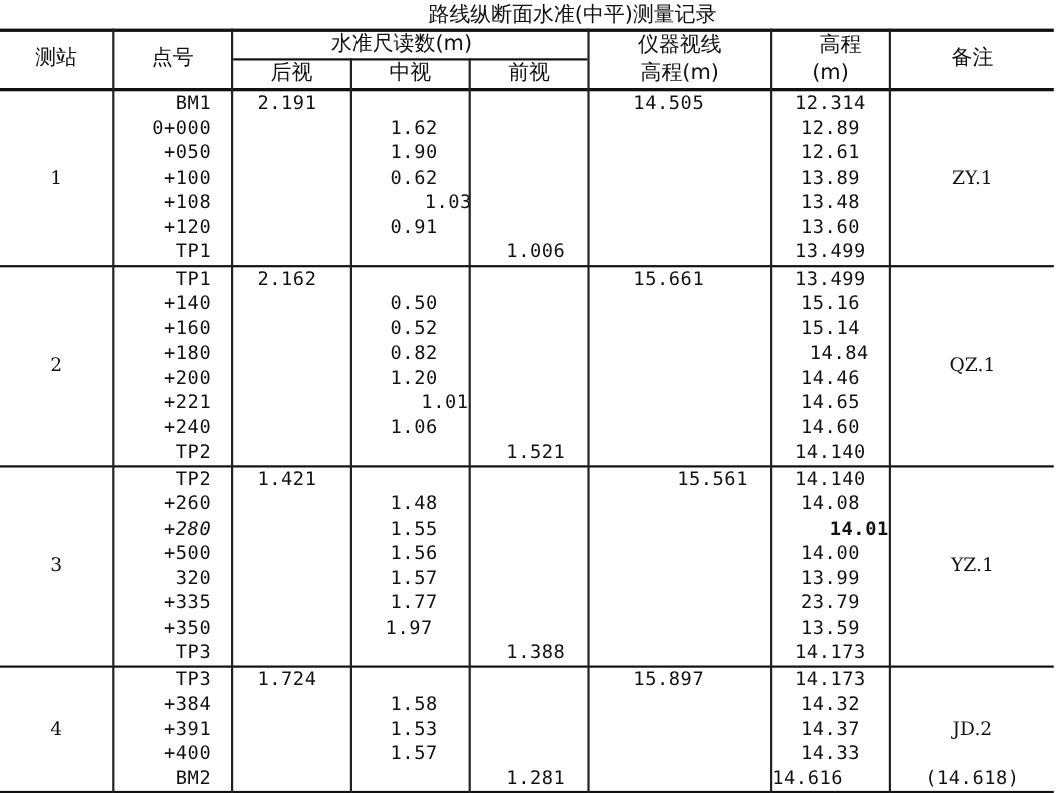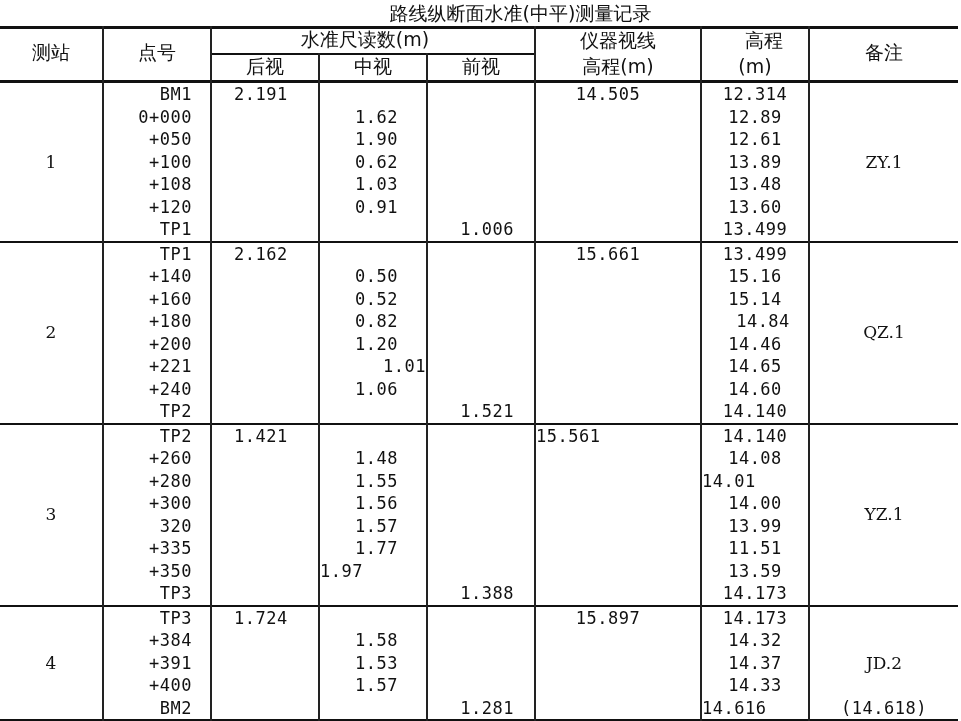--- a/index.html
+++ b/index.html
@@ -56,21 +56,21 @@
     <div class="cell num" style="left:320px;width:78px;top:102px;text-align:right;">1.90</div>
     <div class="cell num" style="left:428px;width:86px;top:102px;text-align:right;"></div>
     <div class="cell num" style="left:702px;width:106px;top:102px;text-align:center;">12.61</div>
     <div class="cell num" style="left:104px;width:88px;top:124.5px;text-align:right;">+100</div>
     <div class="cell num" style="left:234px;width:106px;top:124.5px;text-align:left;"></div>
     <div class="cell num" style="left:320px;width:78px;top:124.5px;text-align:right;">0.62</div>
     <div class="cell num" style="left:428px;width:86px;top:124.5px;text-align:right;"></div>
     <div class="cell num" style="left:702px;width:106px;top:124.5px;text-align:center;">13.89</div>
     <div class="cell num" style="left:104px;width:88px;top:147px;text-align:right;">+108</div>
     <div class="cell num" style="left:234px;width:106px;top:147px;text-align:left;"></div>
-    <div class="cell num" style="left:320px;width:78px;top:147px;text-align:right;">1.03</div>
+    <div class="cell num" style="left:320px;width:78px;top:147px;text-align:right;padding-left:31px;">1.03</div>
     <div class="cell num" style="left:428px;width:86px;top:147px;text-align:right;"></div>
     <div class="cell num" style="left:702px;width:106px;top:147px;text-align:center;">13.48</div>
     <div class="cell num" style="left:104px;width:88px;top:169.5px;text-align:right;">+120</div>
     <div class="cell num" style="left:234px;width:106px;top:169.5px;text-align:left;"></div>
     <div class="cell num" style="left:320px;width:78px;top:169.5px;text-align:right;">0.91</div>
     <div class="cell num" style="left:428px;width:86px;top:169.5px;text-align:right;"></div>
     <div class="cell num" style="left:702px;width:106px;top:169.5px;text-align:center;">13.60</div>
     <div class="cell num" style="left:104px;width:88px;top:192px;text-align:right;">TP1</div>
     <div class="cell num" style="left:234px;width:106px;top:192px;text-align:left;"></div>
     <div class="cell num" style="left:320px;width:78px;top:192px;text-align:right;"></div>
@@ -115,55 +115,55 @@
     <div class="cell num" style="left:320px;width:78px;top:351.5px;text-align:right;">1.06</div>
     <div class="cell num" style="left:428px;width:86px;top:351.5px;text-align:right;"></div>
     <div class="cell num" style="left:702px;width:106px;top:351.5px;text-align:center;">14.60</div>
     <div class="cell num" style="left:104px;width:88px;top:374px;text-align:right;">TP2</div>
     <div class="cell num" style="left:234px;width:106px;top:374px;text-align:left;"></div>
     <div class="cell num" style="left:320px;width:78px;top:374px;text-align:right;"></div>
     <div class="cell num" style="left:428px;width:86px;top:374px;text-align:right;">1.521</div>
     <div class="cell num" style="left:702px;width:106px;top:374px;text-align:center;">14.140</div>
     <div class="hline" style="top:396.5px;height:2px;"></div>
     <div class="cell" style="left:0px;width:102px;top:477.25px;text-align:center;">3</div>
-    <div class="cell num" style="left:536px;width:144px;top:398.5px;text-align:left;">15.561</div>
+    <div class="cell num" style="left:536px;width:144px;top:398.5px;text-align:right;">15.561</div>
     <div class="cell" style="left:810px;width:148px;top:477.25px;text-align:center;">YZ.1</div>
     <div class="cell num" style="left:104px;width:88px;top:398.5px;text-align:right;">TP2</div>
     <div class="cell num" style="left:234px;width:106px;top:398.5px;text-align:left;">1.421</div>
     <div class="cell num" style="left:320px;width:78px;top:398.5px;text-align:right;"></div>
     <div class="cell num" style="left:428px;width:86px;top:398.5px;text-align:right;"></div>
     <div class="cell num" style="left:702px;width:106px;top:398.5px;text-align:center;">14.140</div>
     <div class="cell num" style="left:104px;width:88px;top:421px;text-align:right;">+260</div>
     <div class="cell num" style="left:234px;width:106px;top:421px;text-align:left;"></div>
     <div class="cell num" style="left:320px;width:78px;top:421px;text-align:right;">1.48</div>
     <div class="cell num" style="left:428px;width:86px;top:421px;text-align:right;"></div>
     <div class="cell num" style="left:702px;width:106px;top:421px;text-align:center;">14.08</div>
-    <div class="cell num" style="left:104px;width:88px;top:443.5px;text-align:right;">+280</div>
+    <div class="cell num" style="left:104px;width:88px;top:443.5px;text-align:right;font-style:italic;">+280</div>
     <div class="cell num" style="left:234px;width:106px;top:443.5px;text-align:left;"></div>
     <div class="cell num" style="left:320px;width:78px;top:443.5px;text-align:right;">1.55</div>
     <div class="cell num" style="left:428px;width:86px;top:443.5px;text-align:right;"></div>
-    <div class="cell num" style="left:702px;width:106px;top:443.5px;text-align:left;">14.01</div>
-    <div class="cell num" style="left:104px;width:88px;top:466px;text-align:right;">+300</div>
+    <div class="cell num" style="left:702px;width:106px;top:443.5px;text-align:right;font-weight:bold;">14.01</div>
+    <div class="cell num" style="left:104px;width:88px;top:466px;text-align:right;">+500</div>
     <div class="cell num" style="left:234px;width:106px;top:466px;text-align:left;"></div>
     <div class="cell num" style="left:320px;width:78px;top:466px;text-align:right;">1.56</div>
     <div class="cell num" style="left:428px;width:86px;top:466px;text-align:right;"></div>
     <div class="cell num" style="left:702px;width:106px;top:466px;text-align:center;">14.00</div>
     <div class="cell num" style="left:104px;width:88px;top:488.5px;text-align:right;">320</div>
     <div class="cell num" style="left:234px;width:106px;top:488.5px;text-align:left;"></div>
     <div class="cell num" style="left:320px;width:78px;top:488.5px;text-align:right;">1.57</div>
     <div class="cell num" style="left:428px;width:86px;top:488.5px;text-align:right;"></div>
     <div class="cell num" style="left:702px;width:106px;top:488.5px;text-align:center;">13.99</div>
     <div class="cell num" style="left:104px;width:88px;top:511px;text-align:right;">+335</div>
     <div class="cell num" style="left:234px;width:106px;top:511px;text-align:left;"></div>
     <div class="cell num" style="left:320px;width:78px;top:511px;text-align:right;">1.77</div>
     <div class="cell num" style="left:428px;width:86px;top:511px;text-align:right;"></div>
-    <div class="cell num" style="left:702px;width:106px;top:511px;text-align:center;">11.51</div>
+    <div class="cell num" style="left:702px;width:106px;top:511px;text-align:center;">23.79</div>
     <div class="cell num" style="left:104px;width:88px;top:533.5px;text-align:right;">+350</div>
     <div class="cell num" style="left:234px;width:106px;top:533.5px;text-align:left;"></div>
-    <div class="cell num" style="left:320px;width:78px;top:533.5px;text-align:left;">1.97</div>
+    <div class="cell num" style="left:333px;width:78px;top:533.5px;text-align:center;">1.97</div>
     <div class="cell num" style="left:428px;width:86px;top:533.5px;text-align:right;"></div>
     <div class="cell num" style="left:702px;width:106px;top:533.5px;text-align:center;">13.59</div>
     <div class="cell num" style="left:104px;width:88px;top:556px;text-align:right;">TP3</div>
     <div class="cell num" style="left:234px;width:106px;top:556px;text-align:left;"></div>
     <div class="cell num" style="left:320px;width:78px;top:556px;text-align:right;"></div>
     <div class="cell num" style="left:428px;width:86px;top:556px;text-align:right;">1.388</div>
     <div class="cell num" style="left:702px;width:106px;top:556px;text-align:center;">14.173</div>
     <div class="hline" style="top:578.5px;height:2px;"></div>
     <div class="cell" style="left:0px;width:102px;top:625.5px;text-align:center;">4</div>
     <div class="cell num" style="left:536px;width:144px;top:580.5px;text-align:center;">15.897</div>

